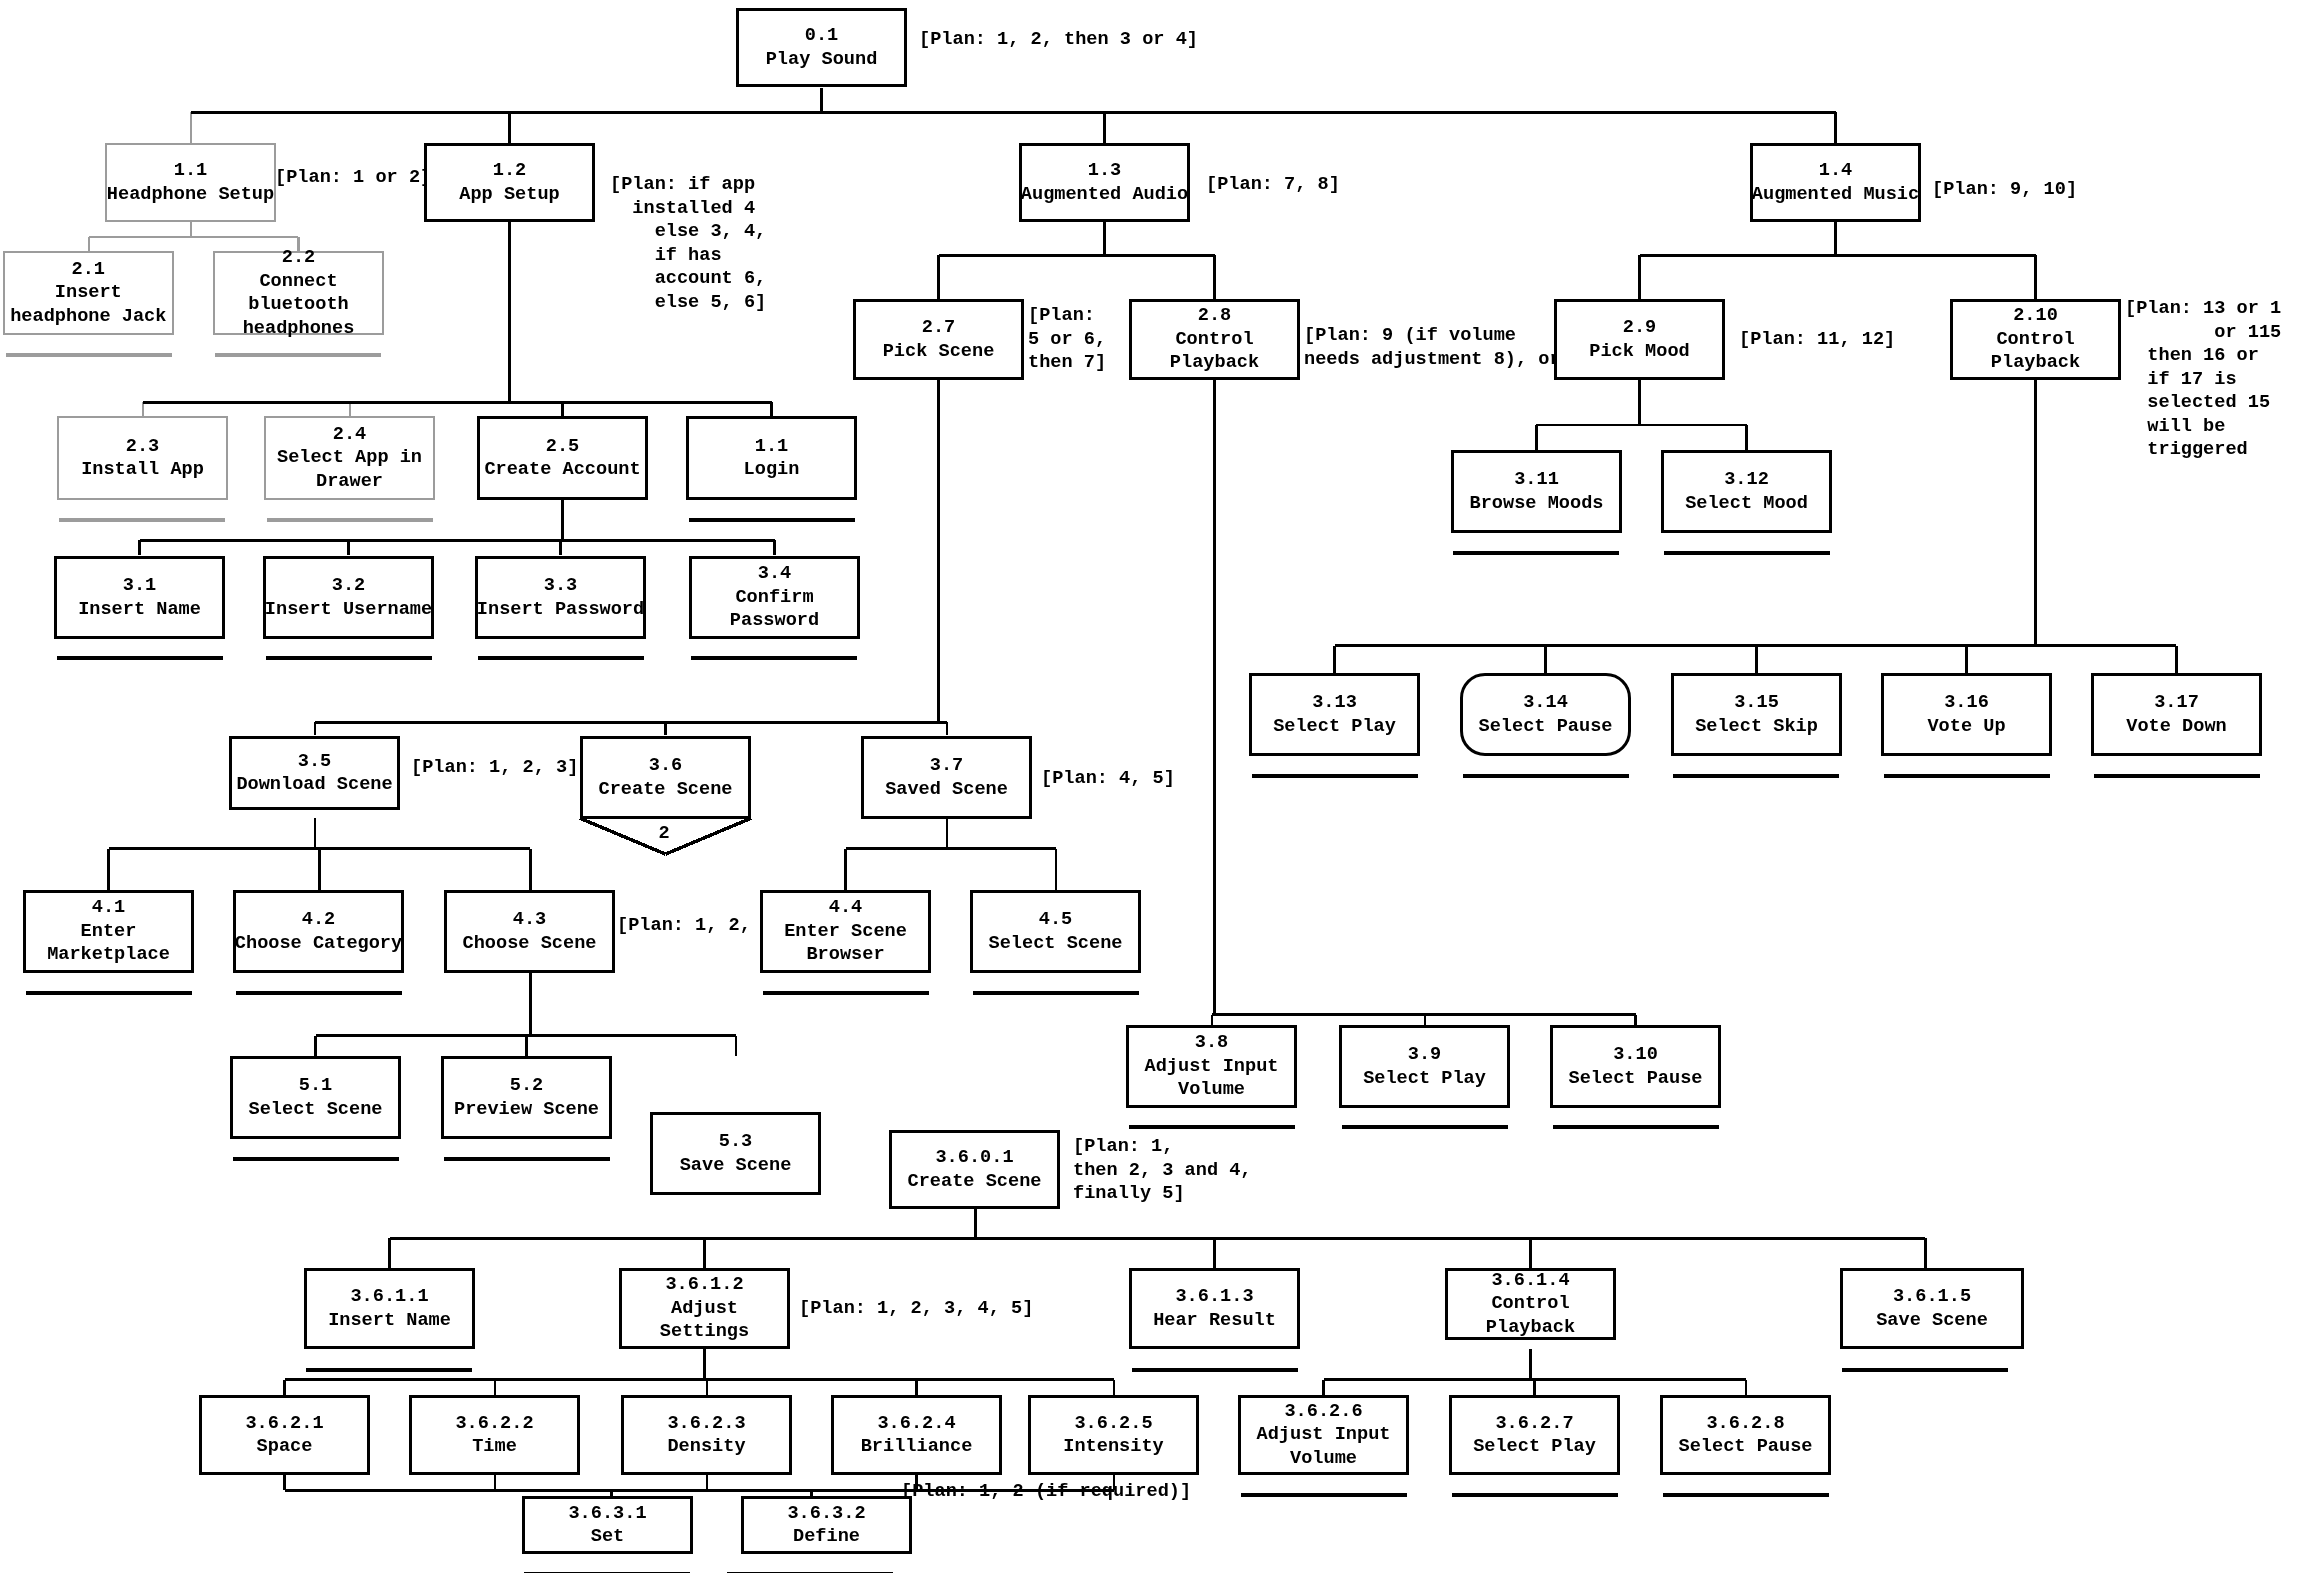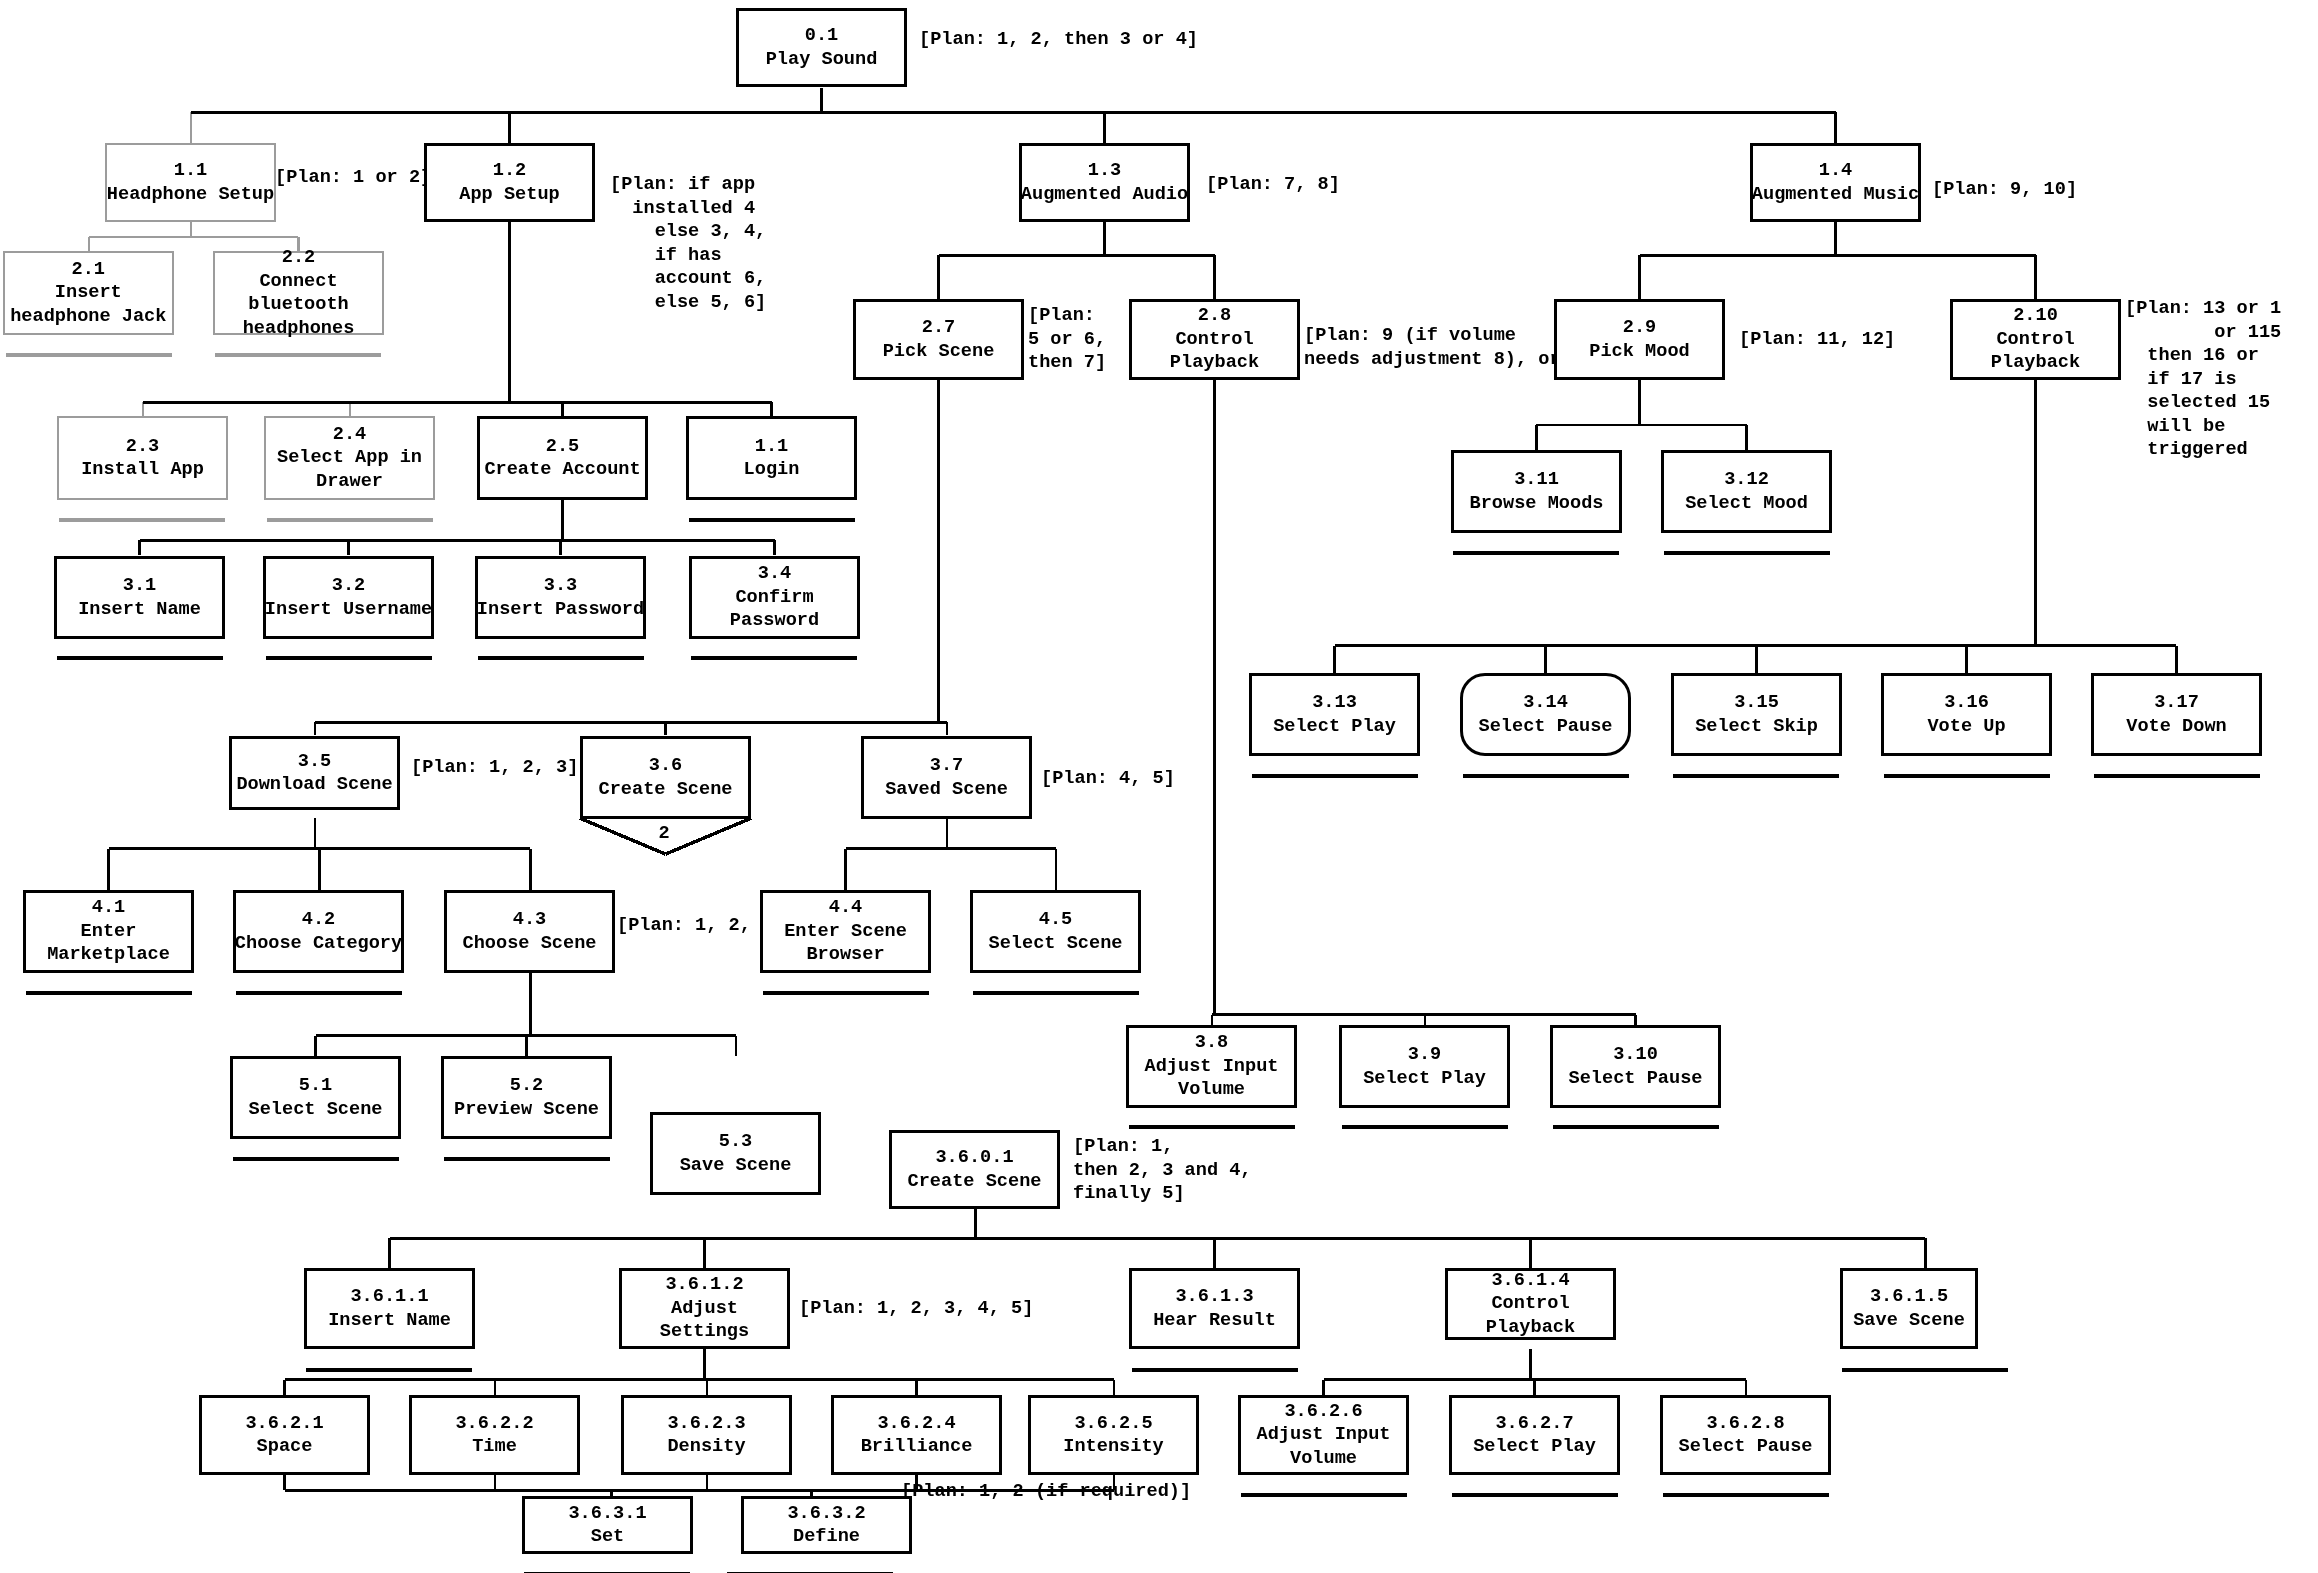--- a/index.html
+++ b/index.html
@@ -197,21 +197,21 @@
     <div class="underline" style="left: 1342px; top: 1125px; width: 166px;"></div>
     <div class="node" style="left: 1550px; top: 1025px; width: 171px; height: 83px;"><div>3.10</div><div>Select Pause</div></div>
     <div class="underline" style="left: 1553px; top: 1125px; width: 166px;"></div>
     <div class="node" style="left: 889px; top: 1130px; width: 171px; height: 79px;"><div>3.6.0.1</div><div>Create Scene</div></div>
     <div class="node" style="left: 304px; top: 1268px; width: 171px; height: 81px;"><div>3.6.1.1</div><div>Insert Name</div></div>
     <div class="underline" style="left: 306px; top: 1368px; width: 166px;"></div>
     <div class="node" style="left: 619px; top: 1268px; width: 171px; height: 81px;"><div>3.6.1.2</div><div>Adjust</div><div>Settings</div></div>
     <div class="node" style="left: 1129px; top: 1268px; width: 171px; height: 81px;"><div>3.6.1.3</div><div>Hear Result</div></div>
     <div class="underline" style="left: 1132px; top: 1368px; width: 166px;"></div>
     <div class="node" style="left: 1445px; top: 1268px; width: 171px; height: 72px;"><div>3.6.1.4</div><div>Control</div><div>Playback</div></div>
-    <div class="node" style="left: 1840px; top: 1268px; width: 138px; height: 81px;"><div>3.6.1.5</div><div>Save Scene</div></div>
+    <div class="node" style="left: 1840px; top: 1268px; width: 184px; height: 81px;"><div>3.6.1.5</div><div>Save Scene</div></div>
     <div class="underline" style="left: 1842px; top: 1368px; width: 166px;"></div>
     <div class="node" style="left: 199px; top: 1395px; width: 171px; height: 80px;"><div>3.6.2.1</div><div>Space</div></div>
     <div class="node" style="left: 409px; top: 1395px; width: 171px; height: 80px;"><div>3.6.2.2</div><div>Time</div></div>
     <div class="node" style="left: 621px; top: 1395px; width: 171px; height: 80px;"><div>3.6.2.3</div><div>Density</div></div>
     <div class="node" style="left: 831px; top: 1395px; width: 171px; height: 80px;"><div>3.6.2.4</div><div>Brilliance</div></div>
     <div class="node" style="left: 1028px; top: 1395px; width: 171px; height: 80px;"><div>3.6.2.5</div><div>Intensity</div></div>
     <div class="node" style="left: 1238px; top: 1395px; width: 171px; height: 80px;"><div>3.6.2.6</div><div>Adjust Input</div><div>Volume</div></div>
     <div class="underline" style="left: 1241px; top: 1493px; width: 166px;"></div>
     <div class="node" style="left: 1449px; top: 1395px; width: 171px; height: 80px;"><div>3.6.2.7</div><div>Select Play</div></div>
     <div class="underline" style="left: 1452px; top: 1493px; width: 166px;"></div>

